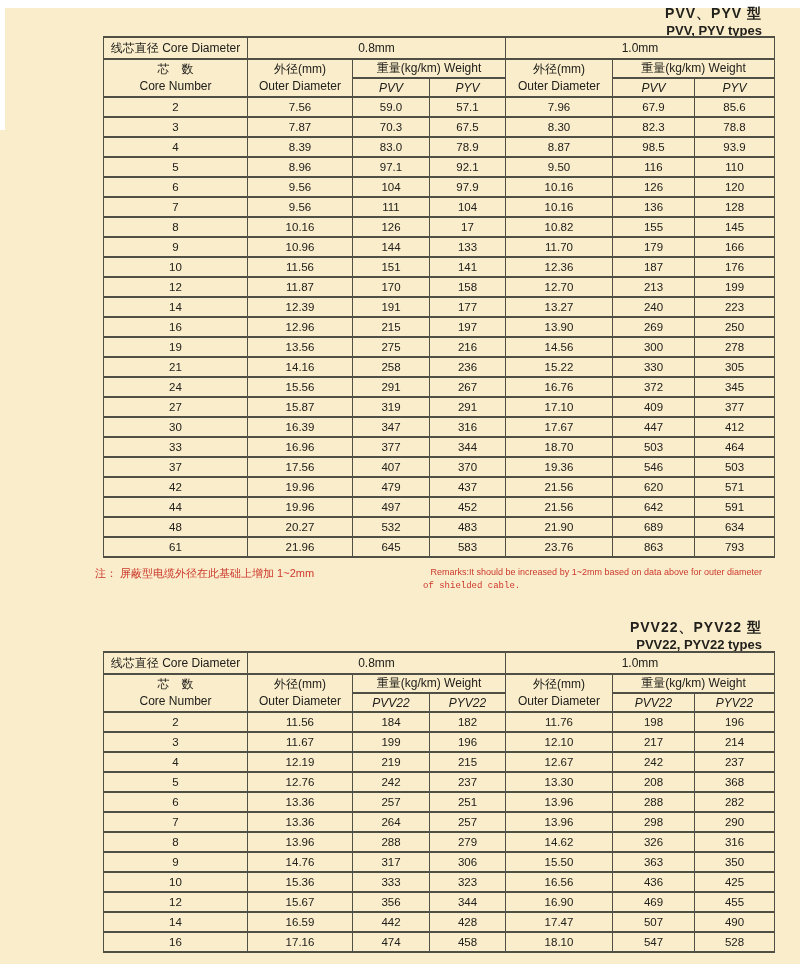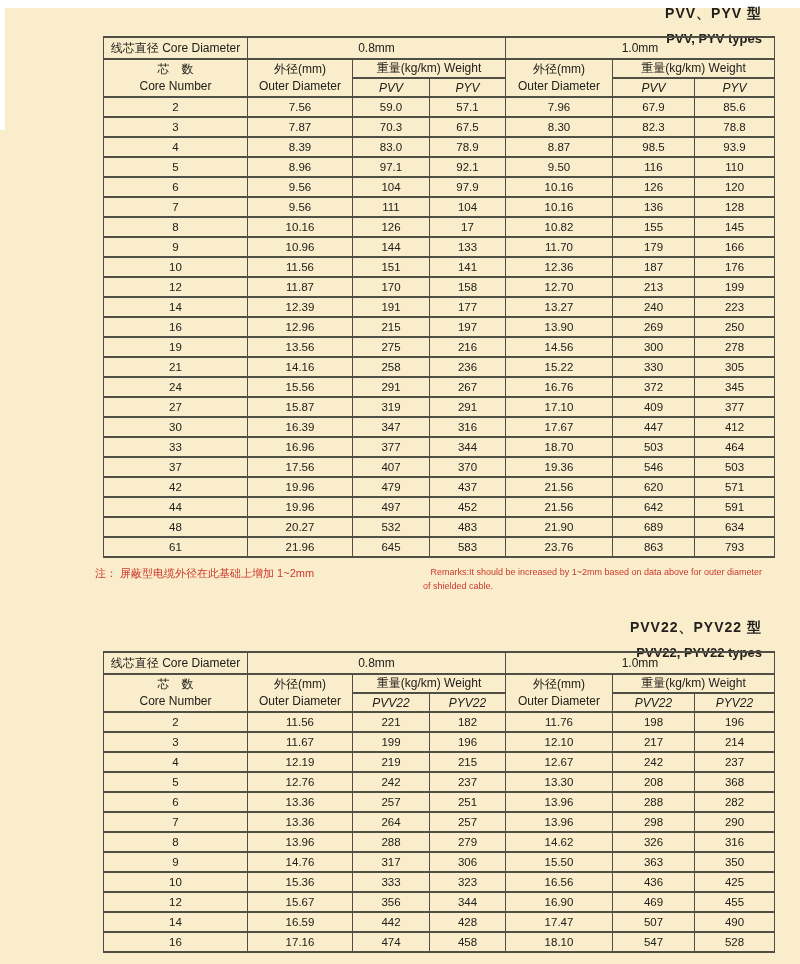--- a/index.html
+++ b/index.html
@@ -6,21 +6,21 @@
   body{
     width:800px;height:964px;position:relative;overflow:hidden;
     background:#faedcb;color:#21201c;
     font-family:"Liberation Sans", sans-serif;
   }
   .edge-top{position:absolute;top:0;left:0;width:800px;height:8px;background:#ffffff;}
   .edge-left{position:absolute;top:0;left:0;width:5px;height:130px;background:#ffffff;}
 
   .title-block{position:absolute;right:38px;text-align:right;font-weight:bold;line-height:1;}
   .title-block .t-zh{font-size:14px;letter-spacing:1px;}
-  .title-block .t-en{font-size:13px;margin-top:12px;}
+  .title-block .t-en{font-size:13px;margin-top:4px;}
   .tb1{top:6px;}
   .tb2{top:620px;}
 
   table.spec{
     position:absolute;left:103px;border-collapse:collapse;table-layout:fixed;
     width:671px;background:transparent;
   }
   .spec1{top:36px;}
   .spec2{top:651px;}
   table.spec th, table.spec td{
@@ -30,21 +30,21 @@
   }
   tr.h1 th{height:20px;font-size:12px;}
   th.merged{height:36px;font-size:12px;line-height:1.45;}
   th.merged .en{font-size:12px;}
   tr.h2 th.wt{height:17px;font-size:12px;}
   tr.h3 th{height:17px;font-size:12px;font-style:italic;}
   table.spec tbody td{height:18px;font-size:11.5px;}
 
   .note-zh{position:absolute;left:95px;top:566px;font-size:11px;color:#cc392d;white-space:nowrap;}
   .remark-l1{position:absolute;right:38px;top:567px;font-size:9px;color:#cc392d;white-space:nowrap;padding-left:20px;}
-  .remark-l2{position:absolute;left:423px;top:581px;font-size:9px;color:#cc392d;white-space:nowrap;}
+  .remark-l2{position:absolute;left:423px;top:581px;font-size:9px;color:#cc392d;white-space:nowrap;font-family:Liberation Mono, monospace;}
 </style>
 </head>
 <body>
 
 <div class="edge-top"></div>
 <div class="edge-left"></div>
 
 <div class="title-block tb1">
   <div class="t-zh">PVV、PYV 型</div>
   <div class="t-en">PVV, PYV types</div>
@@ -345,21 +345,21 @@
       <th>PVV22</th>
       <th>PYV22</th>
       <th>PVV22</th>
       <th>PYV22</th>
     </tr>
   </thead>
   <tbody>
       <tr>
         <td>2</td>
         <td>11.56</td>
-        <td>221</td>
+        <td>184</td>
         <td>182</td>
         <td>11.76</td>
         <td>198</td>
         <td>196</td>
       </tr>
       <tr>
         <td>3</td>
         <td>11.67</td>
         <td>199</td>
         <td>196</td>

